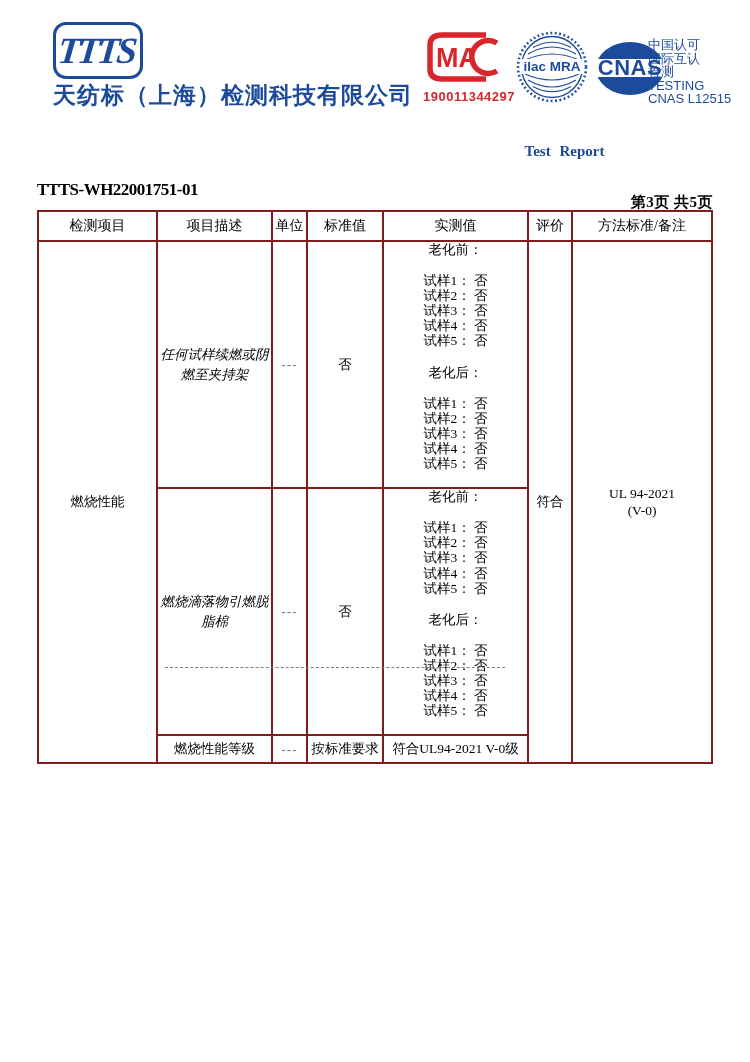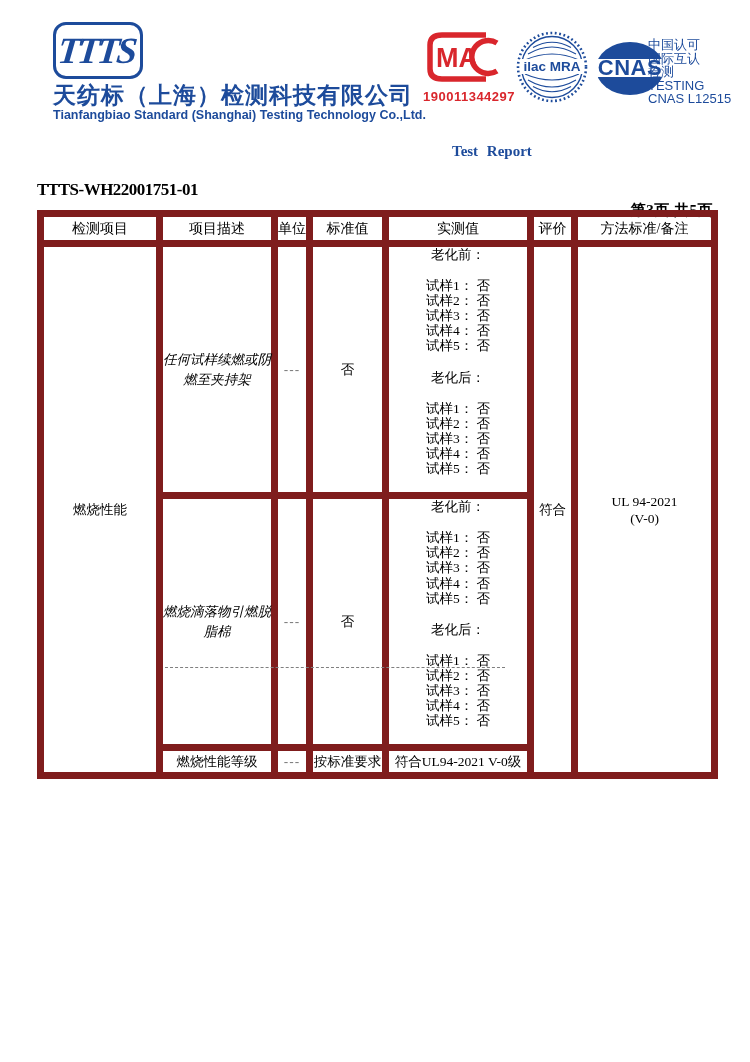--- a/index.html
+++ b/index.html
@@ -42,41 +42,41 @@
     font-family:"Liberation Sans", sans-serif;
     font-size:13px; line-height:13.5px; color:#1d4b9b; white-space:nowrap;
   }
   .cnas-info .b { font-weight:normal; }
   .report-title-cn {
     position:absolute; left:452px; top:109px; width:225px; text-align:center;
     font-size:29px; font-weight:bold; color:#1d4b9b; letter-spacing:1px;
     white-space:nowrap;
   }
   .report-title-en {
-    position:absolute; left:452px; top:143px; width:225px; 
+    position:absolute; left:452px; top:143px; width:225px; text-align:center;
     font-size:15px; font-weight:bold; color:#1d4b9b; word-spacing:5px;
   }
   
   .report-no {
     position:absolute; left:37px; top:180px;
     font-family:Liberation Serif, serif;
     font-size:17px; font-weight:bold; letter-spacing:-0.5px;
   }
   .page-info {
     position:absolute; right:37px; top:193px;
-    font-size:15px; font-weight:bold; letter-spacing:0.5px;margin-top:8px;
+    font-size:15px; font-weight:bold; letter-spacing:0.5px;
   }
   
   table.result {
     position:absolute; left:37px; top:210px; width:676px;
     border-collapse:collapse; table-layout:fixed;
     border:2.5px solid #000;
   }
   table.result th, table.result td {
-    border:7px solid #7f1d1d; font-weight:normal; font-size:13.5px;
+    border:2px solid #7f1d1d; font-weight:normal; font-size:13.5px;
     vertical-align:middle; text-align:center; padding:0;
   }
   table.result th { height:30px; font-size:14px; }
   td.desc { text-align:left; vertical-align:top; padding:3px 4px; line-height:20px;font-style:italic; }
   td.desc-mid { text-align:left; vertical-align:middle; padding:1px 4px; }
   .unit { color:#777; letter-spacing:1px; font-family:"Liberation Sans", sans-serif; font-size:12px; }
   td.measured { font-size:13px; line-height:15.1px; }
   .sample-group { width:fit-content; margin:16px auto; text-align:left; }
   .method-cell div { line-height:17px; }
   
@@ -91,21 +91,20 @@
 </style>
 </head>
 <body>
 
 <div class="page">
 
   <div class="ttts-box">
     <span>TTTS</span>
   </div>
   <div class="company-cn">天纺标（上海）检测科技有限公司</div>
-  <div class="company-en">Tianfangbiao Standard (Shanghai) Testing Technology Co.,Ltd.</div>
 
   <svg class="cma" width="80" height="58" viewBox="0 0 80 58">
     <path d="M 61 5 H 17 Q 5 5 5 15 V 39 Q 5 49 17 49 H 61" fill="none" stroke="#d9262c" stroke-width="5.5"></path>
     <path d="M 72 13 A 16.5 16.5 0 1 0 72 41" fill="none" stroke="#d9262c" stroke-width="5.5"></path>
     <text x="32" y="37" text-anchor="middle" font-size="27" font-weight="bold" font-family="Liberation Sans, sans-serif" fill="#d9262c">MA</text>
   </svg>
   <div class="cma-number">190011344297</div>
 
   <svg class="ilac" width="76" height="76" viewBox="0 0 76 76">
     <circle cx="38" cy="38" r="34" fill="none" stroke="#1d4b9b" stroke-width="2.6" stroke-dasharray="1.8 2.6"></circle>

